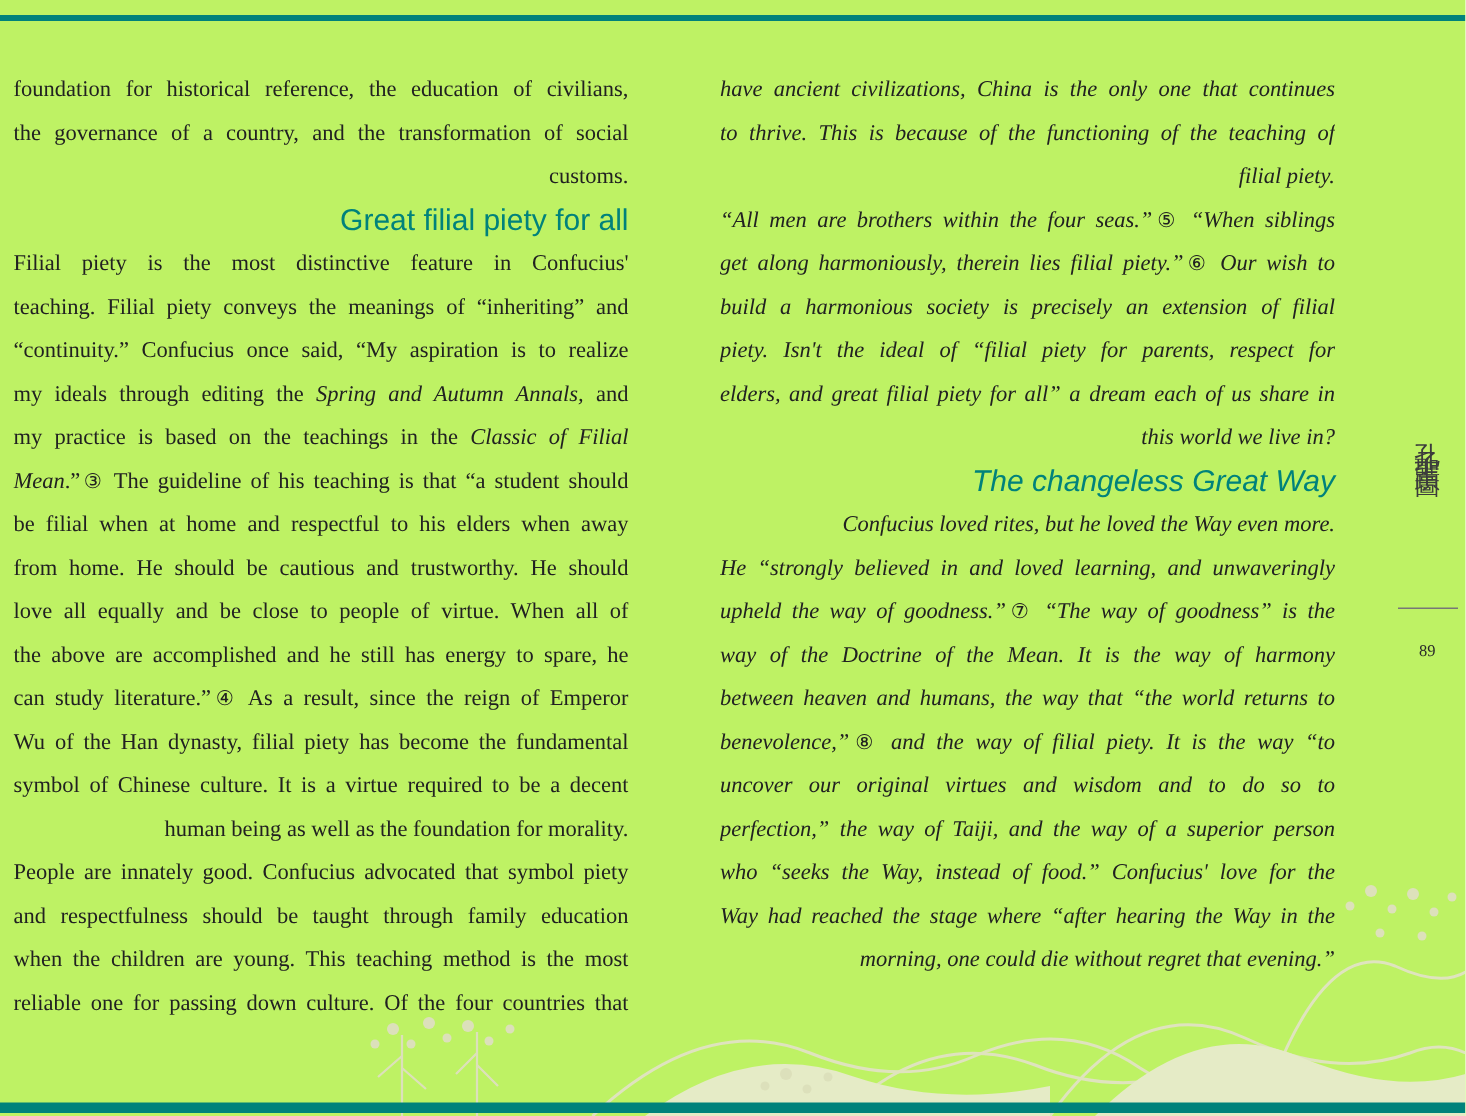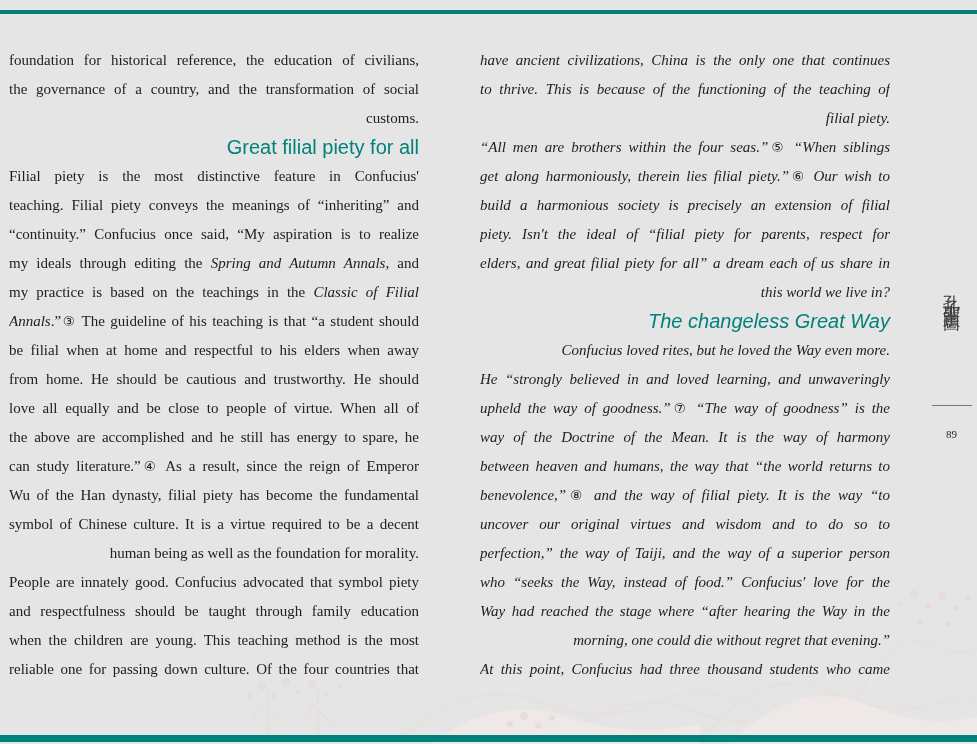--- a/index.html
+++ b/index.html
@@ -1,19 +1,19 @@
 <!DOCTYPE html>
 <html style="--accent: #00827b;"><head>
 <meta charset="utf-8">
 <style>
   html,body{margin:0;padding:0;background:#ffffff;}
   #page{
     position:relative;
     width:977px;height:744px;
-    background:#e5e5e5;
+    background:#bef264;
     overflow:hidden;
     font-family:"Liberation Serif","DejaVu Serif",serif;
     color:#212121;
   }
   .top-rule{
     position:absolute;left:0;top:10px;width:977px;height:4px;
     background:var(--accent,#00827b);
   }
   .bottom-rule{
     position:absolute;left:0;bottom:2px;width:977px;height:7px;
@@ -125,21 +125,21 @@
   <div id="col-left" class="col">
       <div class="row line just"><span>foundation for historical reference, the education of civilians,</span></div>
       <div class="row line just"><span>the governance of a country, and the transformation of social</span></div>
       <div class="row line"><span>customs.</span></div>
       <div class="row heading">Great filial piety for all</div>
       <div class="row line just"><span>Filial piety is the most distinctive feature in Confucius'</span></div>
       <div class="row line just"><span>teaching. Filial piety conveys the meanings of “inheriting” and</span></div>
       <div class="row line just"><span>“continuity.” Confucius once said, “My aspiration is to realize</span></div>
       <div class="row line just"><span>my ideals through editing the </span><span class="it">Spring and Autumn Annals,</span><span> and</span></div>
       <div class="row line just"><span>my practice is based on the teachings in the </span><span class="it">Classic of Filial</span></div>
-      <div class="row line just"><span class="it">Annals</span><span>.”</span><span class="circ">③</span><span> The guideline of his teaching is that “a student should</span></div>
+      <div class="row line just"><span class="it">Mean</span><span>.”</span><span class="circ">③</span><span> The guideline of his teaching is that “a student should</span></div>
       <div class="row line just"><span>be filial when at home and respectful to his elders when away</span></div>
       <div class="row line just"><span>from home. He should be cautious and trustworthy. He should</span></div>
       <div class="row line just"><span>love all equally and be close to people of virtue. When all of</span></div>
       <div class="row line just"><span>the above are accomplished and he still has energy to spare, he</span></div>
       <div class="row line just"><span>can study literature.”</span><span class="circ">④</span><span> As a result, since the reign of Emperor</span></div>
       <div class="row line just"><span>Wu of the Han dynasty, filial piety has become the fundamental</span></div>
       <div class="row line just"><span>symbol of Chinese culture. It is a virtue required to be a decent</span></div>
       <div class="row line"><span>human being as well as the foundation for morality.</span></div>
       <div class="row line just"><span>People are innately good. Confucius advocated that symbol piety</span></div>
       <div class="row line just"><span>and respectfulness should be taught through family education</span></div>
@@ -161,21 +161,20 @@
       <div class="row line just"><span>He “strongly believed in and loved learning, and unwaveringly</span></div>
       <div class="row line just"><span>upheld the way of goodness.”</span><span class="circ">⑦</span><span> “The way of goodness” is the</span></div>
       <div class="row line just"><span>way of the Doctrine of the Mean. It is the way of harmony</span></div>
       <div class="row line just"><span>between heaven and humans, the way that “the world returns to</span></div>
       <div class="row line just"><span>benevolence,”</span><span class="circ">⑧</span><span> and the way of filial piety. It is the way “to</span></div>
       <div class="row line just"><span>uncover our original virtues and wisdom and to do so to</span></div>
       <div class="row line just"><span>perfection,” the way of Taiji, and the way of a superior person</span></div>
       <div class="row line just"><span>who “seeks the Way, instead of food.” Confucius' love for the</span></div>
       <div class="row line just"><span>Way had reached the stage where “after hearing the Way in the</span></div>
       <div class="row line"><span>morning, one could die without regret that evening.”</span></div>
-      <div class="row line just"><span>At this point, Confucius had three thousand students who came</span></div>
     </div>
 
   <div class="side-title">孔子聖蹟圖</div>
   <div class="side-divider"></div>
   <div class="page-number">89</div>
 
   <div class="bottom-rule"></div>
 
 </div>
 

